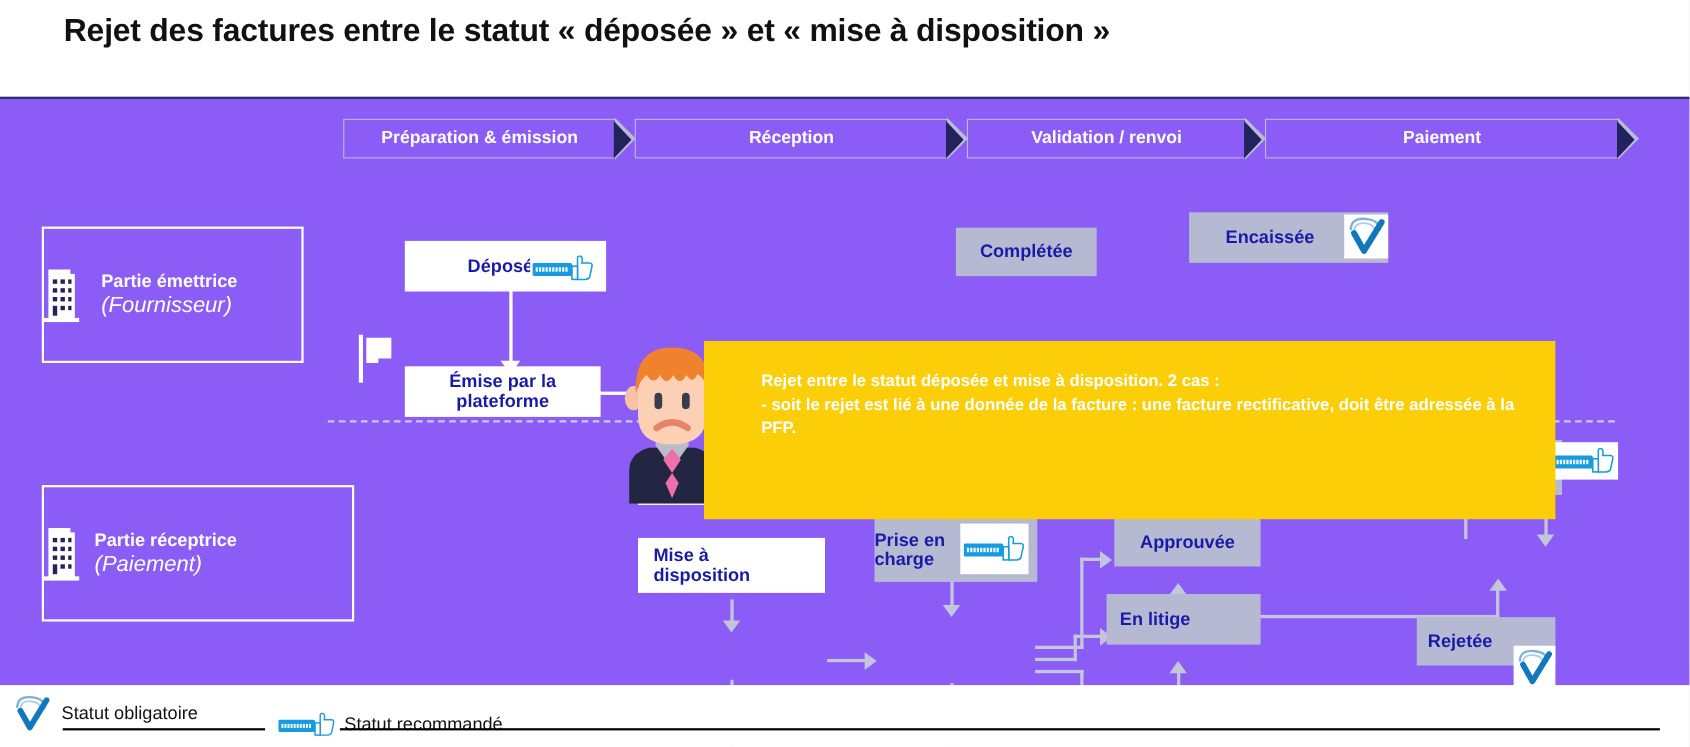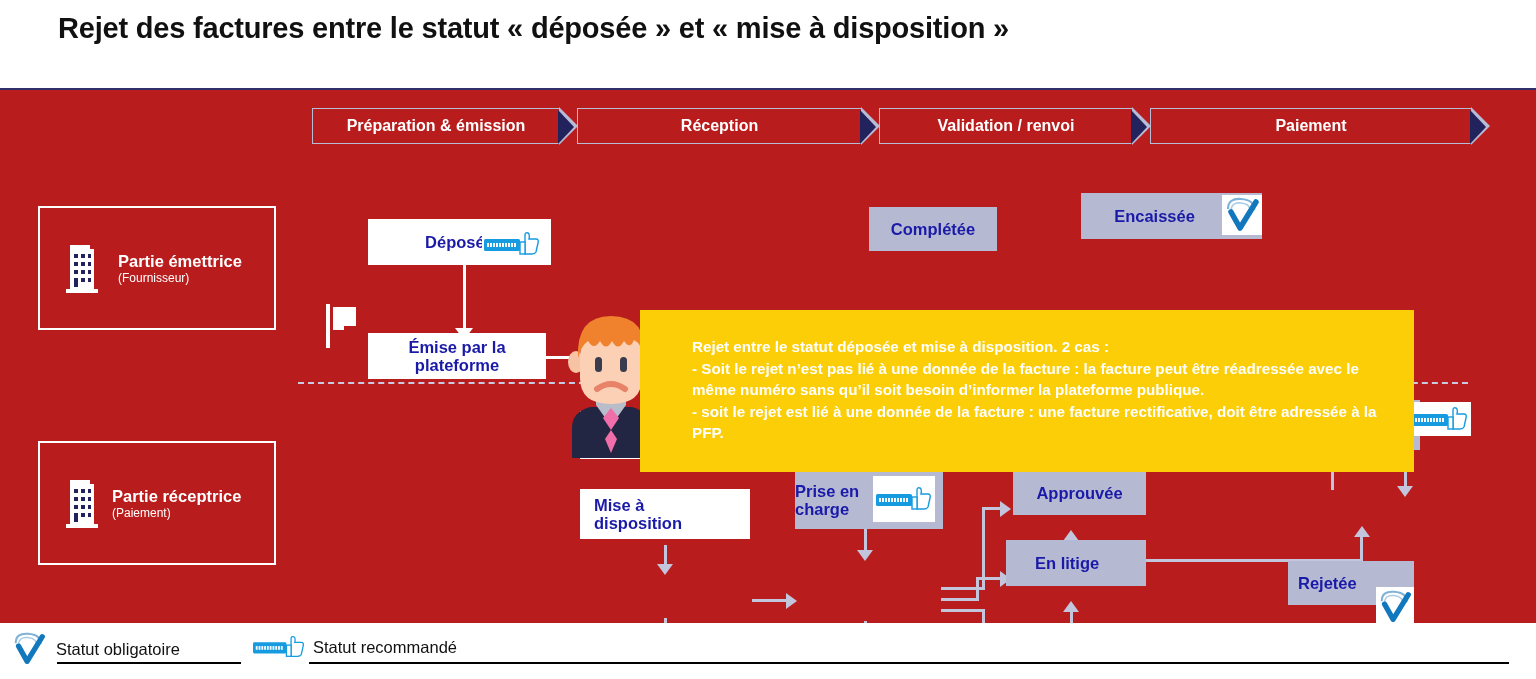--- a/index.html
+++ b/index.html
@@ -18,21 +18,21 @@
   }
   .title-text {
     position:absolute; left:58px; top:12px;
     font-size:29px; font-weight:bold; color:#111111;
     letter-spacing:-0.2px; white-space:nowrap;
   }
 
   
   .canvas {
     position:absolute; left:0; top:88px; width:1536px; height:535px;
-    background:#b91c1c;
+    background:#8b5cf6;
     border-top:2px solid #2f2f6e;
   }
 
   
   .phases { position:absolute; left:312px; top:18px; height:36px; }
   .chev {
     position:absolute; top:0; height:36px;
     border:1.6px solid #b9bcd6;
     display:flex; align-items:center; justify-content:center;
     color:#ffffff; font-size:16px; font-weight:bold;
@@ -54,26 +54,25 @@
     border-bottom:17px solid transparent;
     border-left:16.5px solid #22235C;
     z-index:2;
   }
 
   
   .party {
     position:absolute;
     border:2.5px solid #ffffff;
     display:flex; align-items:center; gap:18px;
-    padding-left:26px;
   }
   .party .bldg { flex:0 0 auto; }
   .party .ptxt { color:#ffffff; line-height:1.22; }
   .party .pname { font-size:16.5px; font-weight:bold; }
-  .party .psub  { font-size:12px; font-weight:normal; }
+  .party .psub  { font-size:20px; font-weight:normal;font-style:italic; }
 
   
   .lane-divider{
     position:absolute; left:298px; top:292px; width:1170px; height:0;
     border-top:2.2px dashed #c8cbe2;
   }
 
   
   .sbox {
     position:absolute;
@@ -182,21 +181,21 @@
             <rect x="15" y="35" width="4" height="4"></rect>
             <rect x="22" y="35" width="3" height="4"></rect>
         </g>
       </svg>
       <div class="ptxt">
         <div class="pname">Partie émettrice</div>
         <div class="psub">(Fournisseur)</div>
       </div>
     </div>
 
-    <div class="party" style="left:38px; top:351px; width:238px; height:124px;gap:12px;">
+    <div class="party" style="left:38px; top:351px; width:284px; height:124px;gap:12px;">
       <svg class="bldg" width="34" height="50" viewBox="0 0 34 50">
         <rect x="4" y="6" width="24" height="42" fill="#ffffff"></rect>
         <rect x="0" y="46" width="32" height="4" fill="#ffffff"></rect>
         <rect x="4" y="2" width="20" height="5" fill="#ffffff"></rect>
         <g fill="#22235C">
           <rect x="8" y="11" width="4" height="4"></rect>
             <rect x="15" y="11" width="4" height="4"></rect>
             <rect x="22" y="11" width="3" height="4"></rect>
           <rect x="8" y="19" width="4" height="4"></rect>
             <rect x="15" y="19" width="4" height="4"></rect>
@@ -366,21 +365,21 @@
 
     <div class="sbox grey" style="left:1013px; top:311px; width:133px; height:44px;">
       <span class="lbl">Suspendue</span>
     </div>
 
     <div class="sbox grey" style="left:1013px; top:381px; width:133px; height:44px;">
       <span class="lbl">Approuvée</span>
     </div>
 
     <div class="sbox grey" style="left:1006px; top:450px; width:140px; height:46px; justify-content:flex-start;">
-      <span class="lbl" style="padding-left:29px;">En litige</span>
+      <span class="lbl" style="padding-left:12px;">En litige</span>
     </div>
 
     <div class="sbox grey" style="left:1272px; top:310px; width:148px; height:50px; justify-content:flex-end;">
       <span class="lbl" style="text-align:right; padding-right:8px;">
         <span>Mise en</span><br>
         <span>paiement</span>
       </span>
     </div>
     <div class="badge-rec" style="left:1409px; top:312px; width:62px; height:34px;">
       <svg width="56" height="24" viewBox="0 0 56 24">
@@ -424,38 +423,37 @@
       <path d="M22 50 Q20 8 55 8 Q92 8 88 50 Q86 36 78 32 Q74 42 68 33 Q62 44 56 33 Q50 44 44 33 Q38 43 32 33 Q25 38 22 50 Z" fill="#F0822E"></path>
       <rect x="39" y="49" width="7" height="15" rx="3.5" fill="#3B3B4E"></rect>
       <rect x="64" y="49" width="7" height="15" rx="3.5" fill="#3B3B4E"></rect>
       <path d="M41 81 Q55 71 69 81" fill="none" stroke="#E8836A" stroke-width="6" stroke-linecap="round"></path>
     </svg>
 
     <div class="xcircle"></div>
 
     <div class="callout">
       <p>Rejet entre le statut déposée et mise à disposition.  2 cas :</p>
-      <p>- Soit le rejet n’est pas lié à une donnée de la facture : la facture peut être réadressée avec le même numéro sans qu’il soit besoin d’informer la plateforme publique.</p>
       <p>- soit le rejet est lié à une donnée de la facture : une facture rectificative, doit être adressée à la PFP.</p>
     </div>
 
   </div>
 
   <div class="legend">
     <div class="lg-item" style="left:10px; top:6px;">
       <svg width="38" height="40" viewBox="0 0 40 40">
         <path d="M6 14 Q6 3 19 4 Q33 5 32 15" fill="none" stroke="#7FB2D8" stroke-width="2.2"></path>
         <path d="M9 16 Q9 7 19 8 Q29 9 28 17" fill="none" stroke="#A9CBE6" stroke-width="1.6"></path>
         <path d="M9 17 L18 33 L34 7" fill="none" stroke="#1278BE" stroke-width="5.5" stroke-linecap="round" stroke-linejoin="round"></path>
       </svg>
       <span class="lg-txt">Statut obligatoire</span>
     </div>
     <div class="lg-rule" style="left:57px; top:39px; width:184px;"></div>
 
-    <div class="lg-item" style="left:253px; top:12px;">
+    <div class="lg-item" style="left:253px; top:24px;">
       <svg width="52" height="24" viewBox="0 0 56 24">
         <rect x="0" y="7" width="36" height="12" rx="1.5" fill="#169BE0"></rect>
         <g fill="#ffffff" opacity="0.95">
           <rect x="3" y="11" width="2" height="4"></rect>
             <rect x="6" y="11" width="2" height="4"></rect>
           <rect x="9" y="11" width="2" height="4"></rect>
             <rect x="12" y="11" width="2" height="4"></rect>
           <rect x="15" y="11" width="2" height="4"></rect>
             <rect x="18" y="11" width="2" height="4"></rect>
           <rect x="21" y="11" width="2" height="4"></rect>

